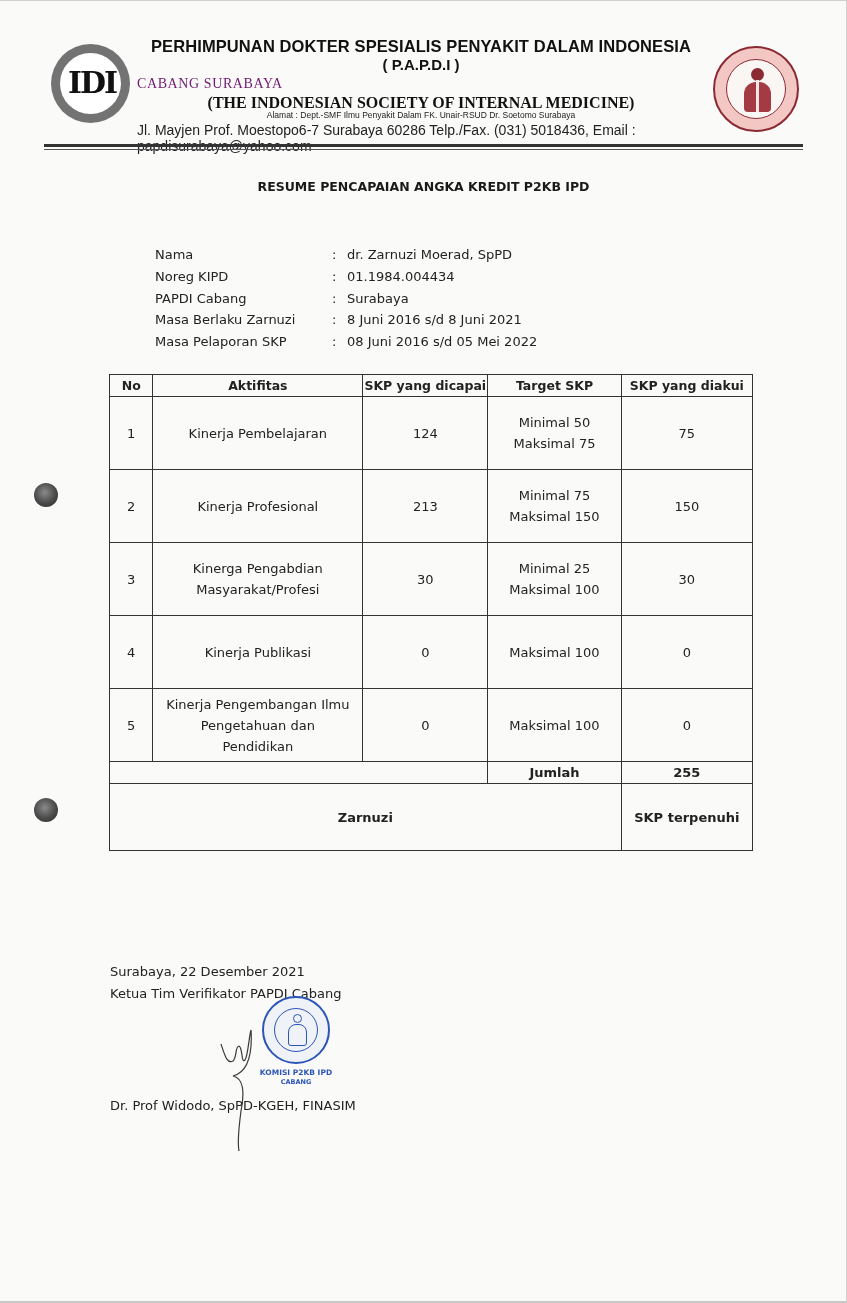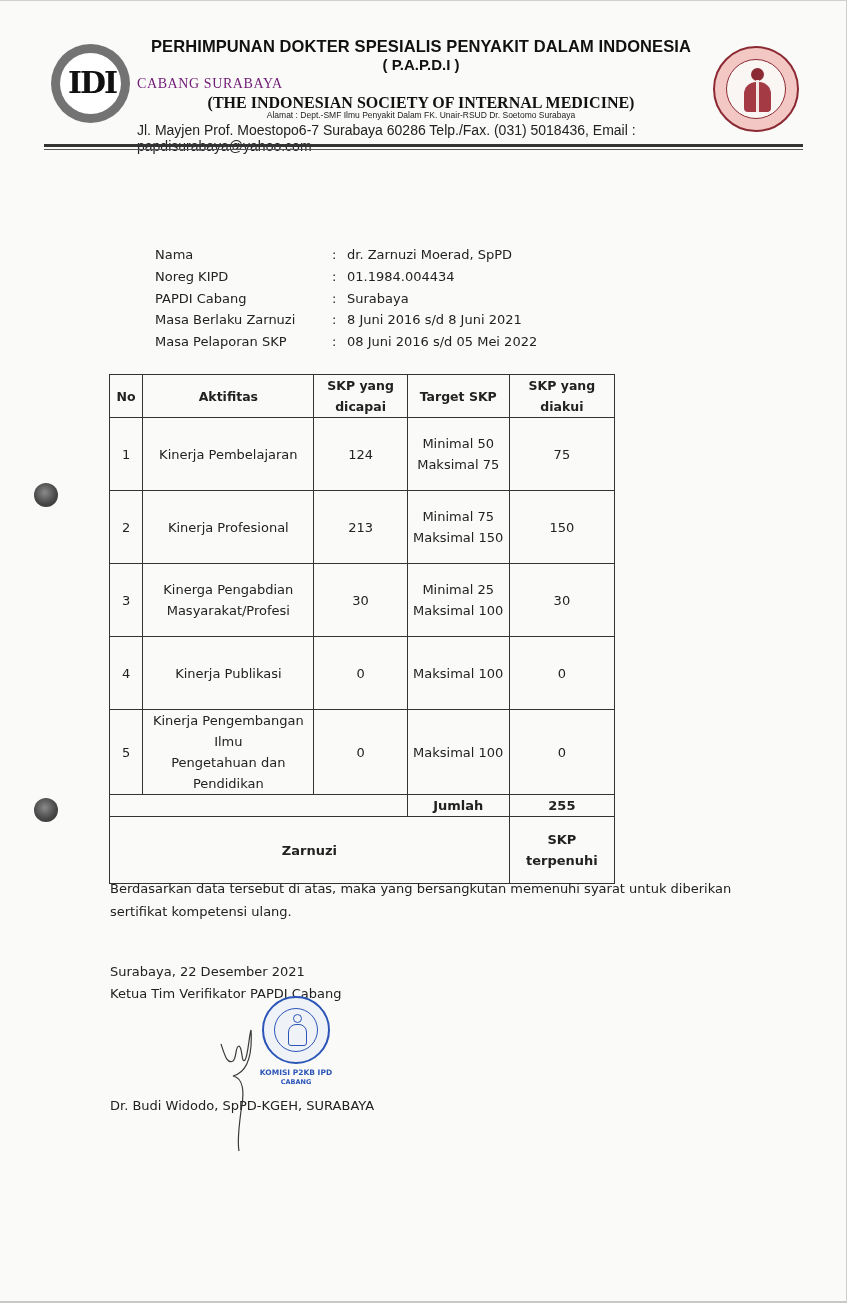--- a/index.html
+++ b/index.html
@@ -27,21 +27,21 @@
   .rule-thin { position: absolute; left: 44px; top: 148px; width: 759px; height: 1px; background: #555; }
 
   
   .doc-title { position: absolute; left: 0; top: 178px; width: 847px; text-align: center; font-family: "DejaVu Sans", sans-serif; font-weight: bold; font-size: 12.5px; color: #1a1a1a; }
   .info { position: absolute; left: 155px; top: 243px; font-size: 13px; line-height: 21.8px; color: #222; }
   .info-row { display: flex; }
   .info-label { width: 177px; }
   .info-colon { width: 15px; }
   .info-value { white-space: nowrap; }
 
-  table.skp { position: absolute; left: 109px; top: 373px; width: 506px; border-collapse: collapse; font-size: 13px; color: #222; }
+  table.skp { position: absolute; left: 109px; top: 373px; width: 644px; border-collapse: collapse; font-size: 13px; color: #222; }
   table.skp th, table.skp td { border: 1.5px solid #333; text-align: center; vertical-align: middle; line-height: 21px; }
   table.skp th { font-weight: bold; height: 22px; font-size: 12.5px; }
   table.skp td.row { height: 73px; }
   table.skp td.sum { height: 20px; font-weight: bold; }
   table.skp td.status { height: 67px; font-weight: bold; }
   .c-no { width: 42px; } .c-akt { width: 203px; } .c-dic { width: 121px; } .c-tar { width: 129px; } .c-diakui { width: 127px; }
 
   .conclusion { position: absolute; left: 110px; top: 876px; width: 640px; font-size: 13px; line-height: 23px; color: #222; }
   .place-date { position: absolute; left: 110px; top: 963px; font-size: 13px; color: #222; }
   .verifier-title { position: absolute; left: 110px; top: 985px; font-size: 13px; color: #222; }
@@ -81,20 +81,21 @@
     <div class="ring">
       <div class="head"></div>
       <div class="body"></div>
       <div class="staff"></div>
     </div>
   </div>
 
   <div class="rule-thick"></div>
   <div class="rule-thin"></div>
 
+  <div class="doc-title">RESUME PENCAPAIAN ANGKA KREDIT P2KB IPD</div>
 
   <div class="info">
     <div class="info-row">
       <span class="info-label">Nama</span>
       <span class="info-colon">:</span>
       <span class="info-value">dr. Zarnuzi Moerad, SpPD</span>
     </div>
     <div class="info-row">
       <span class="info-label">Noreg KIPD</span>
       <span class="info-colon">:</span>
@@ -184,34 +185,33 @@
         <td class="sum">Jumlah</td>
         <td class="sum">255</td>
       </tr>
       <tr>
         <td class="status" colspan="4">Zarnuzi</td>
         <td class="status">SKP terpenuhi</td>
       </tr>
     </tbody>
   </table>
 
-  <div class="conclusion">Berdasarkan data tersebut di atas, maka yang bersangkutan memenuhi syarat untuk diberikan sertifikat kompetensi ulang.</div>
   <div class="place-date">Surabaya, 22 Desember 2021</div>
   <div class="verifier-title">Ketua Tim Verifikator PAPDI Cabang</div>
 
   <div class="stamp">
     <div class="inner">
       <div class="fig-head"></div>
       <div class="fig-body"></div>
     </div>
   </div>
   <div class="stamp-text1">KOMISI P2KB IPD</div>
   <div class="stamp-text2">CABANG</div>
 
   <svg class="signature" viewBox="0 0 60 135">
     <path d="M6 28 C10 40, 12 48, 18 45 C22 42, 20 30, 24 30 C28 32, 26 48, 30 44 C33 40, 34 20, 36 14 C37 30, 36 55, 18 60 C28 62, 30 75, 26 95 C24 110, 22 125, 24 135" fill="none" stroke="#3a3a3a" stroke-width="1.2"></path>
   </svg>
 
-  <div class="signer">Dr. Budi Widodo, SpPD-KGEH, SURABAYA</div>
+  <div class="signer">Dr. Prof Widodo, SpPD-KGEH, FINASIM</div>
 
   <div class="punch punch-1"></div>
   <div class="punch punch-2"></div>
 </div>
 
 </body></html>

